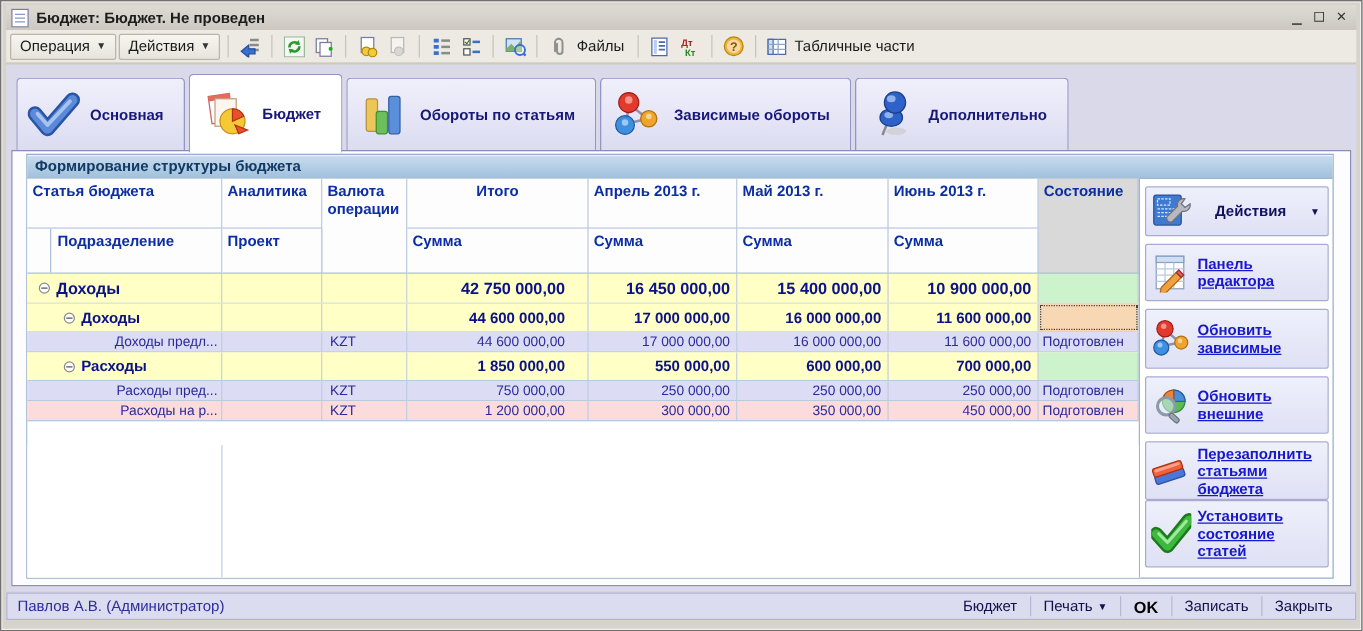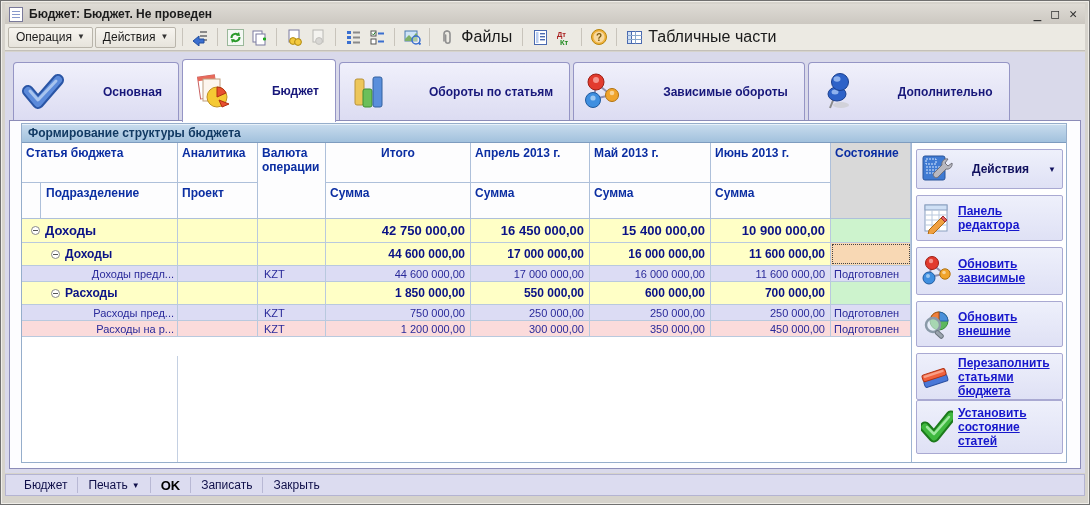--- a/index.html
+++ b/index.html
@@ -22,29 +22,29 @@
 
   
   .toolbar{ position:absolute; top:23px; left:4px; right:4px; height:27px; background:#eceae3;
     border-bottom:1px solid #c4c0b8; display:flex; align-items:center; padding:0 3px; gap:2px; }
   .tbtn{ font-size:12px; color:#1a1a1a; border:1px solid #b9b5ab; background:linear-gradient(#f7f5f0,#e7e4dc);
     padding:2px 7px 3px 7px; border-radius:2px; display:flex; align-items:center; gap:5px; white-space:nowrap; }
   .tbtn .caret{ font-size:8px; color:#333; }
   .tsep{ width:1px; height:18px; background:#c8c4bb; margin:0 4px; }
   .ticonbtn{ width:22px; height:22px; display:flex; align-items:center; justify-content:center; border-radius:2px;text-decoration:underline; }
   .ticonbtn svg{ display:block; }
-  .tlabel{ font-size:16px; color:#1a1a1a; white-space:nowrap; padding:0 4px 0 1px; }
+  .tlabel{ font-size:12px; color:#1a1a1a; white-space:nowrap; padding:0 4px 0 1px; }
   .disabled{ opacity:.45; filter:grayscale(1); }
 
   
   .client{ position:absolute; top:51px; left:4px; right:4px; height:421px; background:#d9d9ea; }
   .tabs{ position:absolute; top:10px; left:8px; height:58px; display:flex; gap:3px; z-index:3; }
   .tab{ height:58px; background:linear-gradient(#f0f0fb,#dcdcf2); border:1px solid #9595c5; border-bottom:none;
     border-radius:4px 4px 0 0; display:flex; align-items:center; padding:0 16px 0 8px; gap:8px; }
-  .tab .tab-label{ font-size:12px; font-weight:bold; color:#17177a; white-space:nowrap;margin-left:31px; }
+  .tab .tab-label{ font-size:12px; font-weight:bold; color:#17177a; white-space:nowrap; }
   .tab.active{ margin-top:-3px; height:63px; background:#fff; z-index:5; }
   .tabicon{ width:42px; height:42px; display:flex; align-items:center; justify-content:center; }
 
   .content-panel{ position:absolute; top:68px; left:4px; right:4px; bottom:4px;
     background:#fdfdff; border:1px solid #8c8cb8; z-index:2; }
 
   
   .groupbox{ position:absolute; top:2px; left:11px; right:13px; bottom:5px;
     border:1px solid #96aecb; background:#fff; }
   .gb-caption{ height:19px; background:linear-gradient(#c9dcee,#a2c1dd);
@@ -64,21 +64,21 @@
   .hc-state{ background:#d9d9d9; color:#0b2ea2; }
   .hc-div{ padding-left:24px; }
   .hc-div::before{ content:""; position:absolute; left:18px; top:0; bottom:0; width:1px; background:#aec0da; }
 
   .trow{ display:flex; border-bottom:1px solid #b9c9de; }
   .cell{ border-right:1px solid #b9c9de; overflow:hidden; white-space:nowrap;
     display:flex; align-items:center; }
   .c-art{ width:156px; padding:0 3px; }
   .c-ana{ width:80px; }
   .c-cur{ width:68px; padding-left:6px; }
-  .c-num{ width:145px; justify-content:flex-end; padding-right:5px; }
+  .c-num{ width:145px; justify-content:flex-end; padding-right:18px; }
   .c-m1{ width:119px; justify-content:flex-end; padding-right:5px; }
   .c-m2{ width:121px; justify-content:flex-end; padding-right:5px; }
   .c-m3{ width:120px; justify-content:flex-end; padding-right:5px; }
   .c-state{ width:80px; padding-left:3px; font-size:11px; color:#2a2a9a; }
 
   .row-group{ height:23px; background:#ffffc6; color:#0a1286; font-weight:bold; font-size:12px; }
   .row-group .cell{ background:#ffffc6; }
   .row-group.lvl1{ height:24px; font-size:13px; }
   .row-detail{ height:16px; background:#dcdcf4; color:#2a2a9a; }
   .row-detail .cell{ background:#dcdcf4; }
@@ -502,20 +502,21 @@
             </span>
             <span class="slabel">Установить состояние статей</span>
           </div>
         </div>
 
       </div>
     </div>
   </div>
 
   <div class="footer">
+    <span class="fuser">Павлов А.В. (Администратор)</span>
     <span class="fbtns">
       <span class="fbtn">Бюджет</span>
       <span class="fbtn">
         <span>Печать</span>
         <span class="caret">▼</span>
       </span>
       <span class="fbtn ok">OK</span>
       <span class="fbtn">Записать</span>
       <span class="fbtn">Закрыть</span>
     </span>

